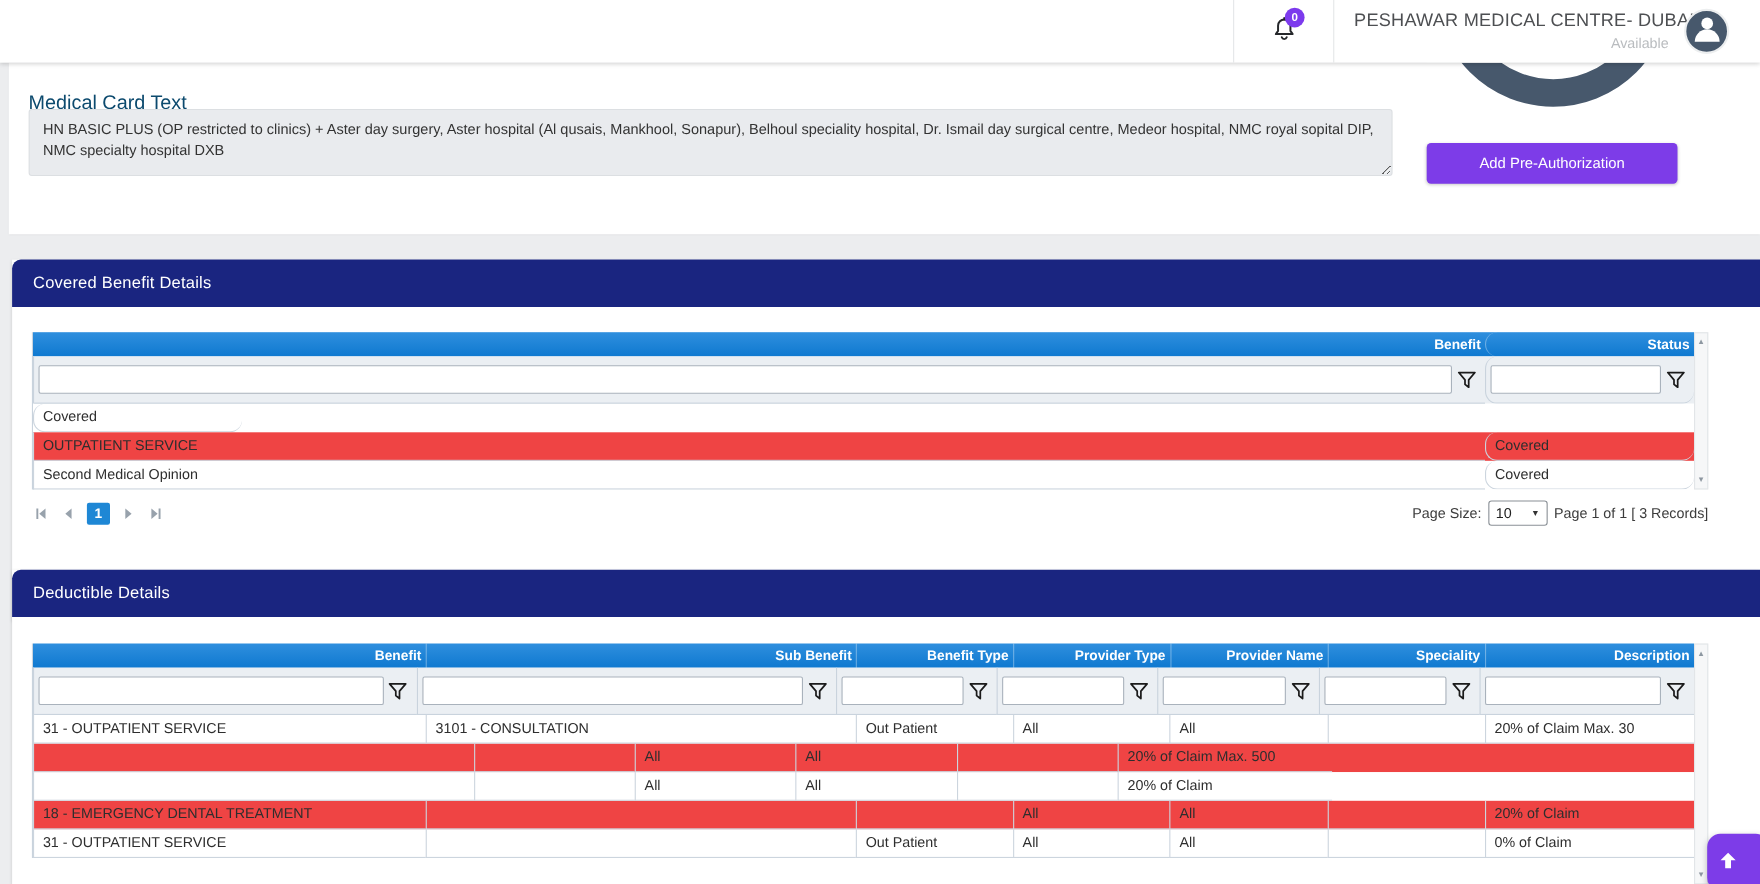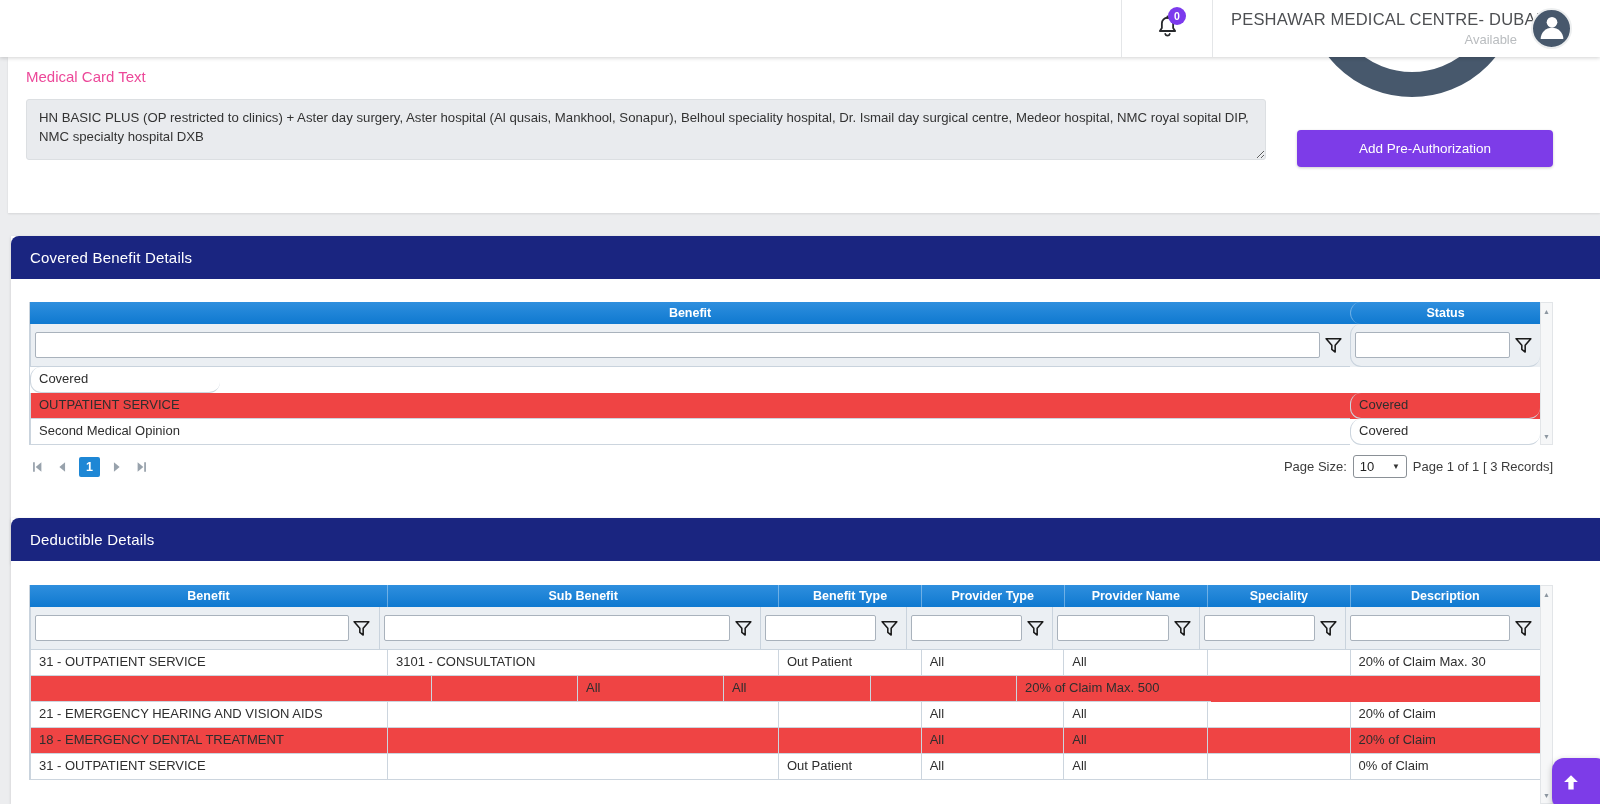--- a/index.html
+++ b/index.html
@@ -17,45 +17,45 @@
                 display:flex; align-items:center; justify-content:center; }
   .clinic { width:300px; text-align:right; padding-right:14px; margin-left:18px; }
   .clinic-name { font-size:16.5px; color:#4d4f52; letter-spacing:.2px; white-space:nowrap; }
   .clinic-status { font-size:13px; color:#b9bcbf; margin-top:3px; }
   .avatar { width:41px; height:41px; border-radius:50%; background:#47586c; border:2px solid #eceeef;
             margin-right:28px; display:flex; align-items:flex-end; justify-content:center; overflow:hidden; }
 
   
   .card1 { position:absolute; left:8px; top:57px; width:1592px; height:156px; background:#fff;
            box-shadow:0 1px 2px rgba(0,0,0,.10); }
-  .mc-label { position:absolute; left:18px; top:11px; font-size:15px; color:#ec4899; }
+  .mc-label { position:absolute; left:18px; top:26px; font-size:18px; color:#0c4a6e; }
   .mc-textarea { position:absolute; left:18px; top:42px; width:1240px; height:61px; background:#e9ebee;
                  border:1px solid #dcdfe2; border-radius:3px; padding:8px 12px; font-size:13.2px;
                  line-height:19px; color:#333; font-family:"Liberation Sans","DejaVu Sans",sans-serif;
                  resize:both; }
   .ring-clip { position:absolute; left:1289px; top:0; width:230px; height:46px; overflow:hidden; background:#fff; }
   .ring { position:absolute; left:8px; top:-174px; width:214px; height:214px; border-radius:50%;
           border:25px solid #47586c; }
-  .preauth-btn { position:absolute; left:1289px; top:73px; width:256px; height:37px; background:#7d3ce8;
+  .preauth-btn { position:absolute; left:1289px; top:73px; width:228px; height:37px; background:#7d3ce8;
                  color:#fff; border:none; border-radius:4px; font-size:13.5px; font-weight:500;
                  font-family:inherit; cursor:pointer; box-shadow:0 1px 3px rgba(0,0,0,.2);text-align:center; }
 
   
   .panel { position:absolute; left:11px; width:1589px; background:#fff; box-shadow:0 1px 3px rgba(0,0,0,.14); }
   .panel-head { height:43px; background:#1a2580; border-radius:8px 0 0 0; color:#fff; font-size:15px;
                 font-weight:500; line-height:43px; padding-left:19px; letter-spacing:.2px; }
   .panel-covered { top:236px; height:328px; }
   .panel-deduct  { top:518px; height:286px; }
   .panel-body { position:relative; }
 
   
   .tbl { position:absolute; left:18px; top:23px; }
   .t-row { display:flex; }
   .t-head { background:linear-gradient(#2f8fde,#0f79d0); }
-  .t-head .t-cell { height:22px; color:#fff; font-size:12.5px; font-weight:bold; text-align:center;
+  .t-head .t-cell { height:22px; color:#fff; font-size:12.5px; font-weight:bold; text-align:right;
                     line-height:22px; border-left:1px solid rgba(255,255,255,.35); padding:0 4px;
                     overflow:hidden; white-space:nowrap; }
   .t-head .t-cell:first-child { border-left:none; }
   .t-filter { background:#ebeff3; border-left:1px solid #c9d3dd; }
   .t-filter .t-cell { height:43px; display:flex; align-items:center; padding:0 4px;
                       border-left:1px solid #c9d3dd; border-bottom:1px solid #c9d3dd; }
   .t-filter .t-cell:first-child { border-left:none; }
   .f-input { flex:1 1 auto; height:26px; border:1px solid #a9b2bc; border-radius:2px; background:#fff;
              font-size:13px; padding:0 6px; font-family:inherit; min-width:0; }
   .f-funnel { flex:0 0 auto; width:26px; height:26px; display:flex; align-items:center; justify-content:center;
@@ -299,21 +299,20 @@
       </div>
       <div class="t-row t-data alt">
         <div class="t-cell c1"></div>
         <div class="t-cell c2"></div>
         <div class="t-cell c3">All</div>
         <div class="t-cell c4">All</div>
         <div class="t-cell c5"></div>
         <div class="t-cell c6">20% of Claim Max. 500</div>
       </div>
       <div class="t-row t-data">
-        <div class="t-cell c0">21 - EMERGENCY HEARING AND VISION AIDS</div>
         <div class="t-cell c1"></div>
         <div class="t-cell c2"></div>
         <div class="t-cell c3">All</div>
         <div class="t-cell c4">All</div>
         <div class="t-cell c5"></div>
         <div class="t-cell c6">20% of Claim</div>
       </div>
       <div class="t-row t-data alt">
         <div class="t-cell c0">18 - EMERGENCY DENTAL TREATMENT</div>
         <div class="t-cell c1"></div>

